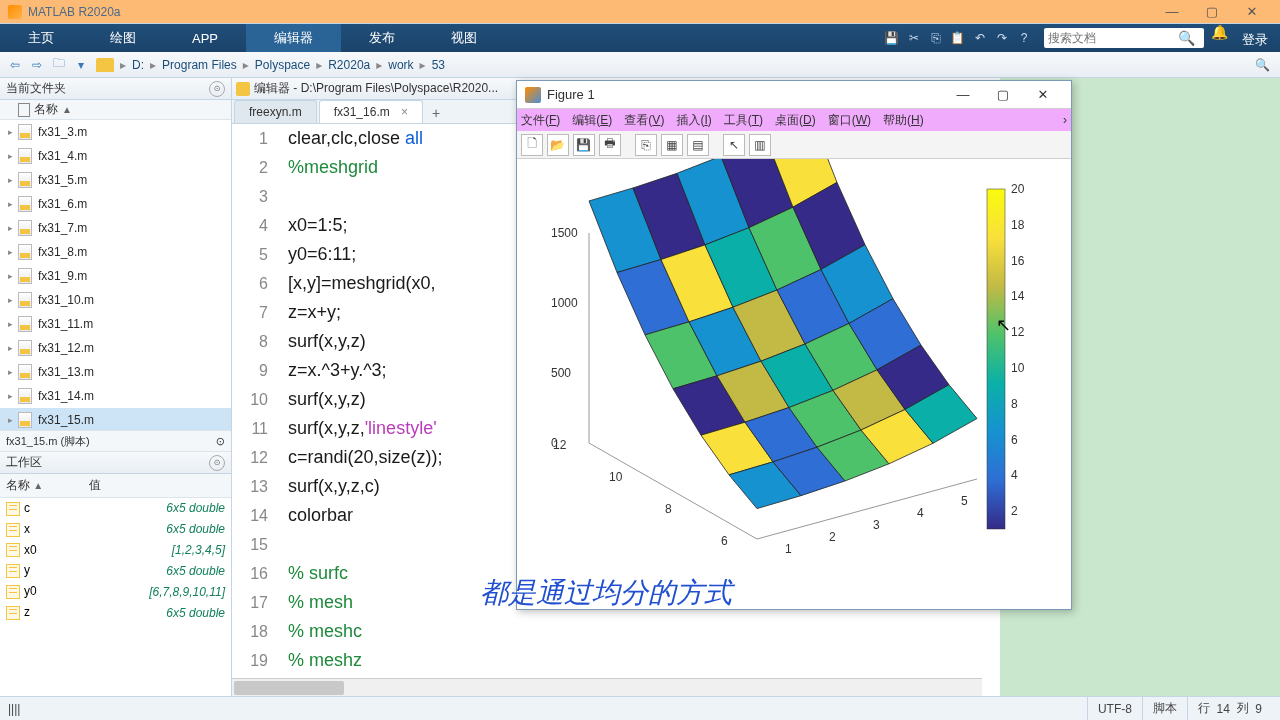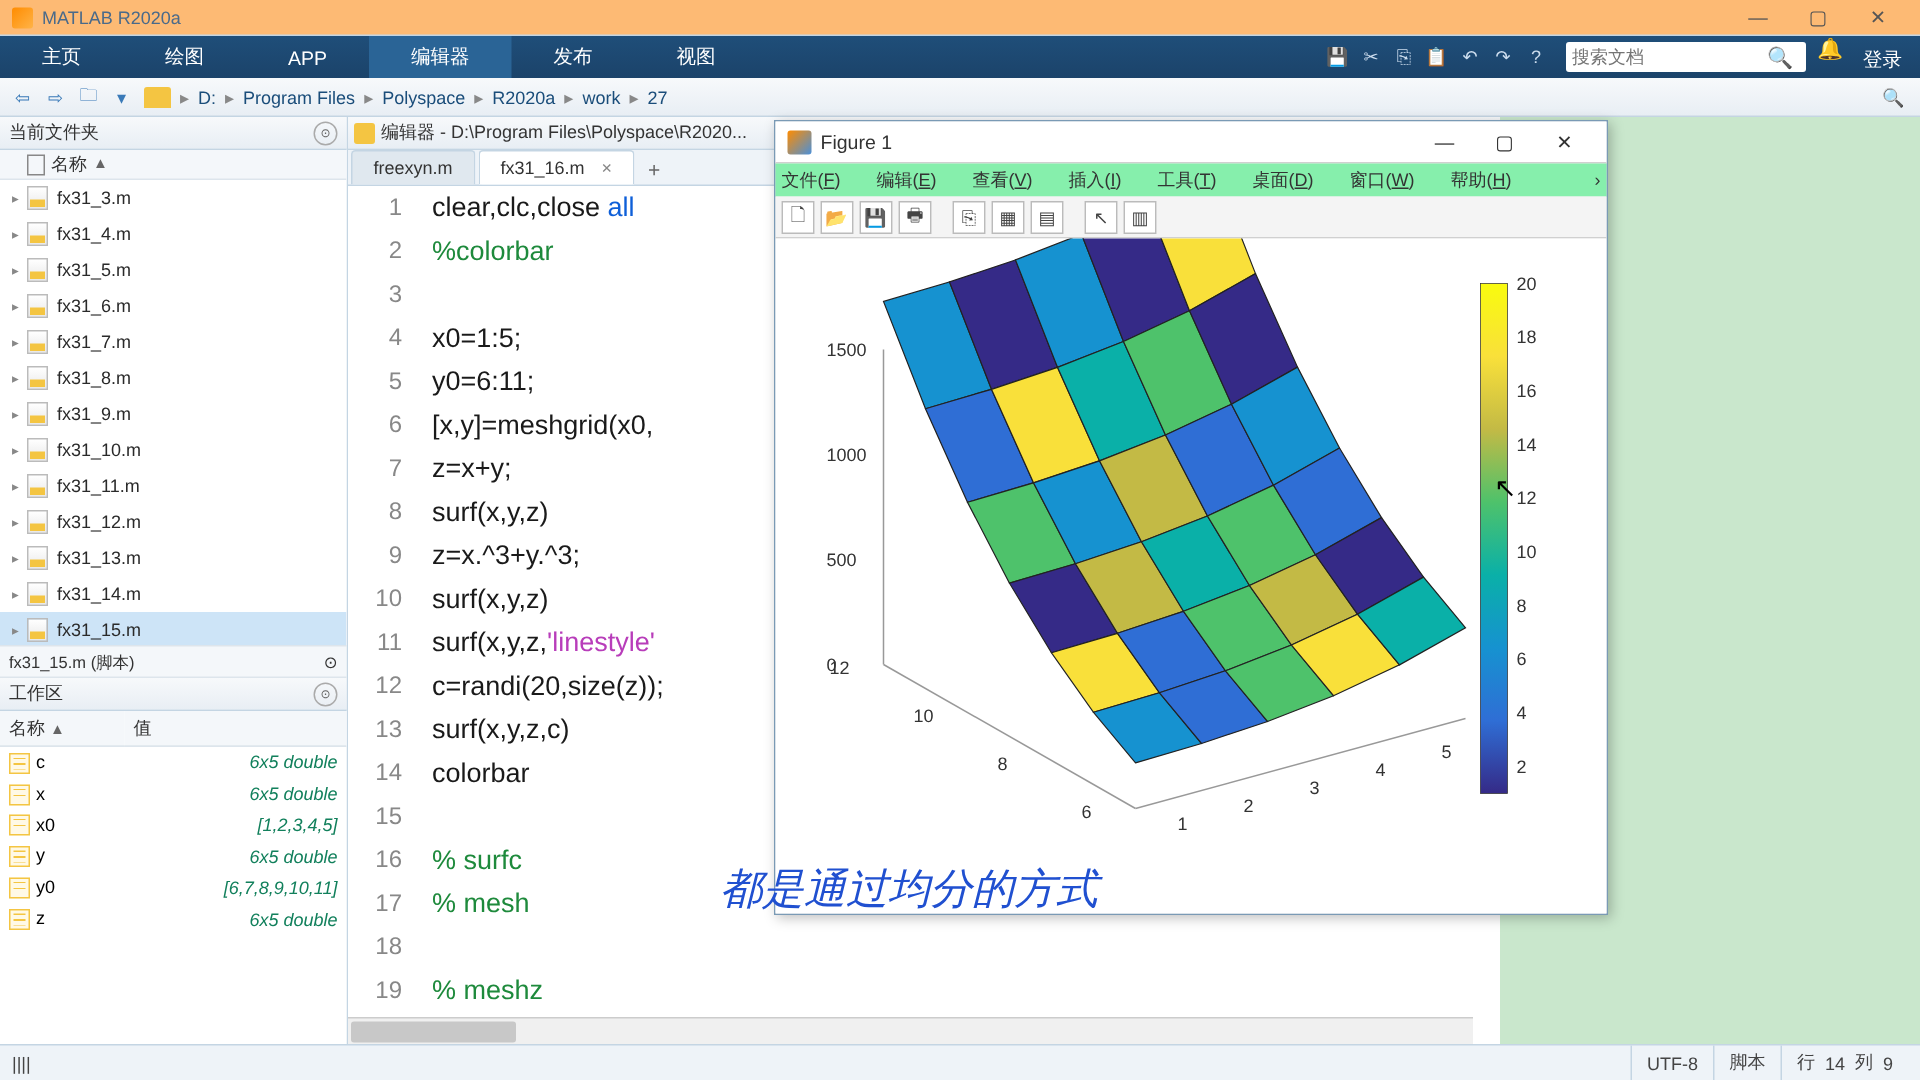--- a/index.html
+++ b/index.html
@@ -70,21 +70,21 @@
 .scrollbar-h { position:absolute; bottom:0; left:0; right:18px; height:18px; background:#f0f0f0; border-top:1px solid #ccc; }
 .scrollbar-h .thumb { position:absolute; left:2px; top:2px; width:110px; height:14px; background:#c8c8c8; border-radius:2px; }
 
 .rightbg { width: 280px; background:#c9e7cc; }
 
 .figwin { position:absolute; top:80px; left:516px; width:556px; height:530px; background:#f0f0f0; border:1px solid #7a9ab5; box-shadow:2px 2px 8px rgba(0,0,0,0.25); z-index:50; }
 .figwin .ftitle { height:28px; background:#fff; display:flex; align-items:center; padding:0 8px; font-size:13px; color:#333; border-bottom:1px solid #d0d0d0; }
 .figwin .ftitle .flogo { width:16px; height:16px; background:linear-gradient(135deg,#ff8c00,#4a90d9); border-radius:2px; margin-right:6px; }
 .figwin .ftitle .fsp { flex:1; }
 .figwin .ftitle .fbtn { width:40px; height:28px; display:flex; align-items:center; justify-content:center; font-size:13px; color:#333; }
-.figwin .fmenu { height:22px; background:#86efac; display:flex; align-items:center; padding:0 4px; font-size:12px; color:#333; gap:24px; }
+.figwin .fmenu { height:22px; background:#f0abfc; display:flex; align-items:center; padding:0 4px; font-size:12px; color:#333; gap:12px; }
 .figwin .fmenu span u { text-decoration:underline; }
 .figwin .ftool { height:28px; background:#f4f4f4; border-bottom:1px solid #d0d0d0; display:flex; align-items:center; padding:0 4px; gap:4px; }
 .figwin .ftool .tbtn { width:22px; height:22px; border:1px solid #bbb; background:#fff; display:flex; align-items:center; justify-content:center; font-size:12px; color:#444; }
 .figwin .fbody { position:relative; height:450px; background:#fff; }
 .figwin svg { display:block; }
 
 .subtitle { position:absolute; top:574px; left:480px; font-size:28px; color:#2050d0; font-family:"KaiTi","STKaiti",serif; font-style:italic; z-index:60; }
 
 .statusbar { position:absolute; bottom:0; left:0; right:0; height:24px; background:#eef3f8; border-top:1px solid #c4d5e3; display:flex; align-items:center; padding:0 8px; font-size:12px; color:#444; }
 .statusbar .st-sp { flex:1; }
@@ -129,21 +129,21 @@
   <div class="login">登录</div>
 </div>
 
 <div class="navbar">
   <div class="navicon">⇦</div>
   <div class="navicon">⇨</div>
   <div class="navicon">🗀</div>
   <div class="navicon">▾</div>
   <div class="folder"></div>
   <span class="sep">▸</span>
-  <span id="crumbs"><span class="crumb">D:</span><span class="sep">▸</span><span class="crumb">Program Files</span><span class="sep">▸</span><span class="crumb">Polyspace</span><span class="sep">▸</span><span class="crumb">R2020a</span><span class="sep">▸</span><span class="crumb">work</span><span class="sep">▸</span><span class="crumb">27</span></span>
+  <span id="crumbs"><span class="crumb">D:</span><span class="sep">▸</span><span class="crumb">Program Files</span><span class="sep">▸</span><span class="crumb">Polyspace</span><span class="sep">▸</span><span class="crumb">R2020a</span><span class="sep">▸</span><span class="crumb">work</span><span class="sep">▸</span><span class="crumb">53</span></span>
   <div class="mag2">🔍</div>
 </div>
 
 <div class="main">
   <div class="leftcol">
     <div class="panel-hdr">
       <span>当前文件夹</span>
       <span class="gear">⊙</span>
     </div>
     <div class="filelist">
@@ -276,21 +276,21 @@
       <div class="etab active"><span>fx31_16.m</span> <span style="color:#888;margin-left:8px;">×</span></div>
       <div class="plus">+</div>
     </div>
     <div class="code" id="code">
         <div class="line">
           <div class="ln">1</div>
           <div class="txt"><span class="">clear,clc,close </span><span class="kw">all</span></div>
         </div>
         <div class="line">
           <div class="ln">2</div>
-          <div class="txt"><span class="cm">%colorbar</span></div>
+          <div class="txt"><span class="cm">%meshgrid</span></div>
         </div>
         <div class="line">
           <div class="ln">3</div>
           <div class="txt"><span class=""></span></div>
         </div>
         <div class="line">
           <div class="ln">4</div>
           <div class="txt"><span class="">x0=1:5;</span></div>
         </div>
         <div class="line">
@@ -340,20 +340,21 @@
         <div class="line">
           <div class="ln">16</div>
           <div class="txt"><span class="cm">% surfc</span></div>
         </div>
         <div class="line">
           <div class="ln">17</div>
           <div class="txt"><span class="cm">% mesh</span></div>
         </div>
         <div class="line">
           <div class="ln">18</div>
+          <div class="txt"><span class="cm">% meshc</span></div>
         </div>
         <div class="line">
           <div class="ln">19</div>
           <div class="txt"><span class="cm">% meshz</span></div>
         </div>
         <div class="line">
           <div class="ln">20</div>
           <div class="txt"><span class="cm">% fsurf</span></div>
         </div>
       </div>

